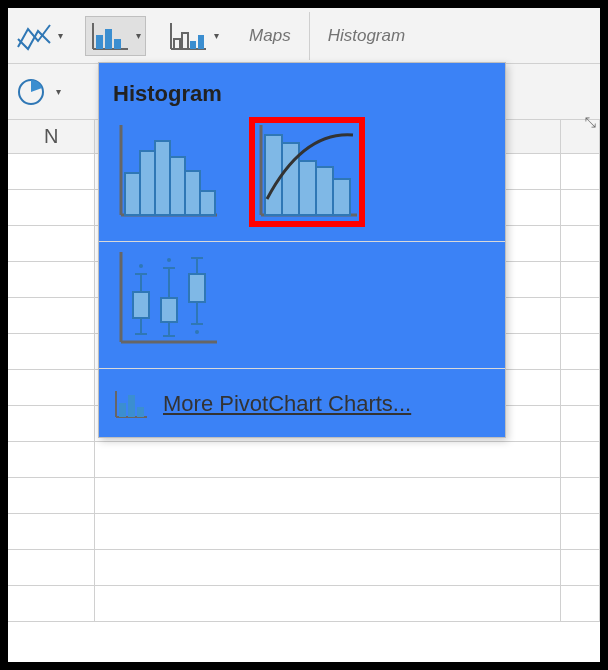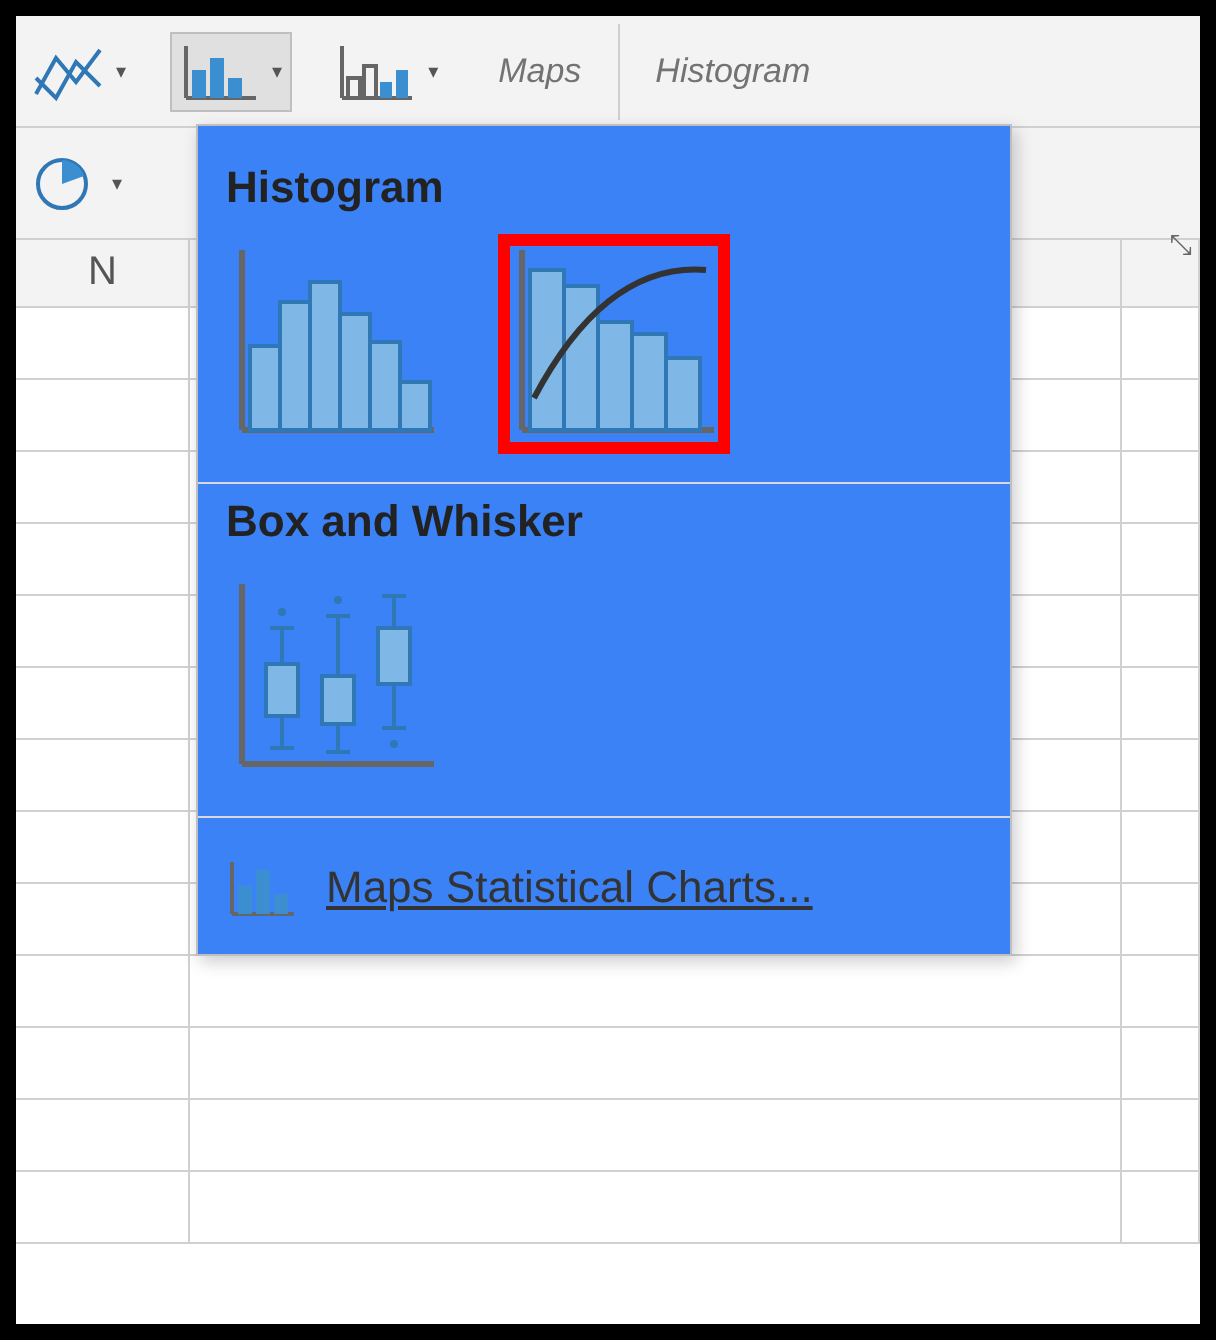--- a/index.html
+++ b/index.html
@@ -306,21 +306,20 @@
         <rect x="46" y="40" width="17" height="54" fill="#7fb8e6" stroke="#2f77b5" stroke-width="2"></rect>
         <rect x="63" y="46" width="17" height="48" fill="#7fb8e6" stroke="#2f77b5" stroke-width="2"></rect>
         <rect x="80" y="58" width="17" height="36" fill="#7fb8e6" stroke="#2f77b5" stroke-width="2"></rect>
         <path d="M14 78 Q 50 10 100 14" stroke="#333" stroke-width="3" fill="none"></path>
       </svg>
     </div>
   </div>
 
   <div class="hr"></div>
 
-  <div class="section-title">Box and Whisker</div>
   <div class="thumb-row">
     <div class="thumb">
       <svg width="108" height="102">
         <line x1="8" y1="4" x2="8" y2="94" stroke="#666" stroke-width="3"></line>
         <line x1="8" y1="94" x2="104" y2="94" stroke="#666" stroke-width="3"></line>
 
         <line x1="28" y1="26" x2="28" y2="86" stroke="#2f77b5" stroke-width="2"></line>
         <line x1="22" y1="26" x2="34" y2="26" stroke="#2f77b5" stroke-width="2"></line>
         <line x1="22" y1="86" x2="34" y2="86" stroke="#2f77b5" stroke-width="2"></line>
         <rect x="20" y="44" width="16" height="26" fill="#7fb8e6" stroke="#2f77b5" stroke-width="2"></rect>
@@ -344,15 +343,15 @@
   <div class="hr"></div>
 
   <div class="more-row">
     <svg width="36" height="30">
       <line x1="3" y1="2" x2="3" y2="28" stroke="#666" stroke-width="2"></line>
       <line x1="3" y1="28" x2="34" y2="28" stroke="#666" stroke-width="2"></line>
       <rect x="6" y="14" width="7" height="14" fill="#3b8ed0"></rect>
       <rect x="15" y="6" width="7" height="22" fill="#3b8ed0"></rect>
       <rect x="24" y="18" width="7" height="10" fill="#3b8ed0"></rect>
     </svg>
-    <span class="more-text">Maps Statistical Charts...</span>
+    <span class="more-text">More PivotChart Charts...</span>
   </div>
 </div>
 
 </body></html>

